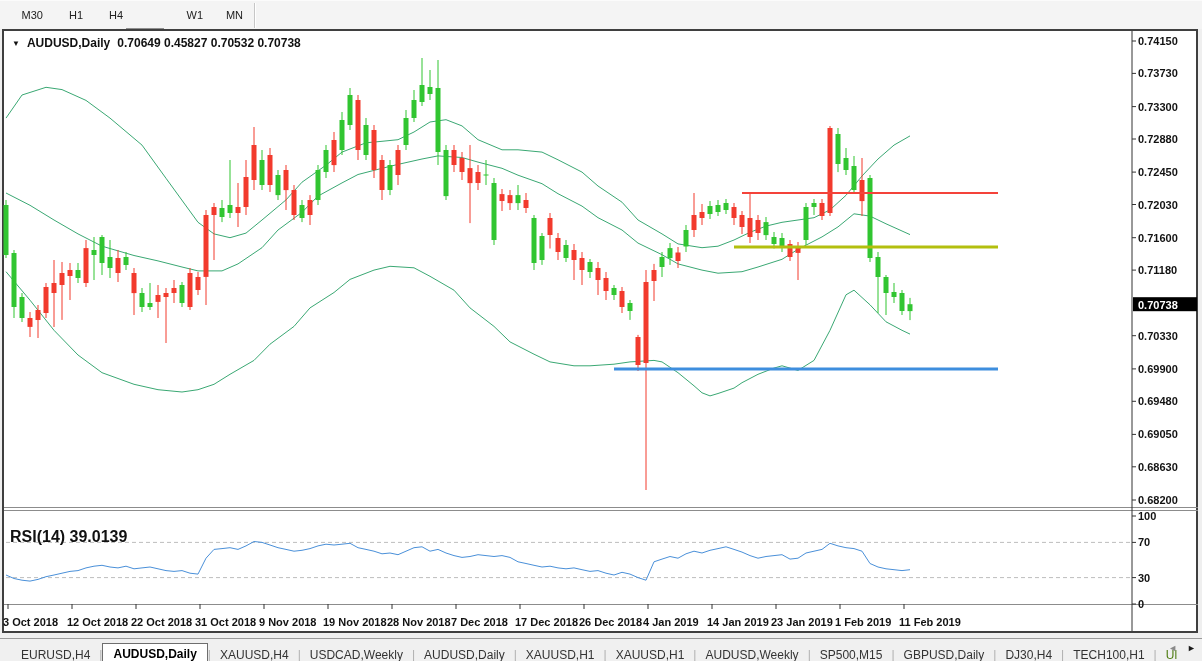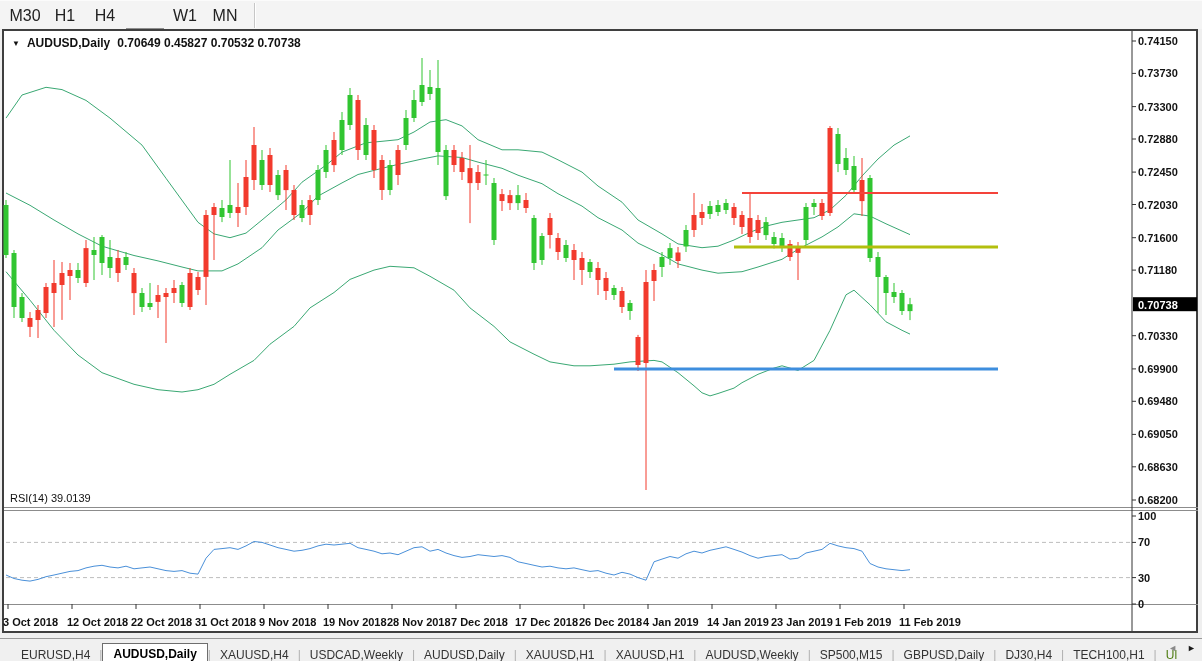--- a/index.html
+++ b/index.html
@@ -1,32 +1,32 @@
 <!DOCTYPE html>
 <html><head>
 <meta charset="utf-8">
 <style>
   html,body{margin:0;padding:0;background:#eceff1;}
   #app{position:relative;width:1202px;height:661px;background:#efefef;overflow:hidden;
        font-family:"Liberation Sans", sans-serif;}
   
   #toolbar{position:absolute;left:0;top:0;width:1202px;height:29px;background:#f4f4f4;
            border-top:1px solid #fbfbfb;display:flex;align-items:center;padding-left:6px;box-sizing:border-box;}
-  .tf-btn{min-width:36px;height:21px;line-height:21px;text-align:center;font-size:16px;color:#222;
+  .tf-btn{min-width:36px;height:21px;line-height:21px;text-align:right;font-size:11px;color:#222;
           margin-right:2px;border:1px solid transparent;cursor:default;}
   .tf-btn.active{border:1px solid #8f8f8f;background:#fbfbfb;margin-top:48px;}
   .tb-sep{width:1px;height:25px;background:#c6c6c6;margin-left:8px;border-right:1px solid #ffffff;}
   
   #chart-window{position:absolute;left:2px;top:29px;width:1196px;height:604px;background:#ffffff;
                 border:2px solid #3f3f3f;box-sizing:border-box;}
   #chart-svg{position:absolute;left:0;top:0;pointer-events:none;}
   #ohlc-header{position:absolute;left:12px;top:36px;font-size:12px;font-weight:700;color:#111;
                display:flex;align-items:center;gap:7px;}
   #ohlc-header .tri{font-size:8px;color:#111;}
-  #rsi-header{position:absolute;left:10px;top:492px;font-size:11px;font-weight:400;color:#111;}
+  #rsi-header{position:absolute;left:10px;top:528px;font-size:16px;font-weight:700;color:#111;}
   .hotspot{position:absolute;background:transparent;}
   
   #tabbar{position:absolute;left:0;top:638px;width:1202px;height:33px;background:#f0f0f0;
           border-top:1px solid #9a9a9a;display:flex;align-items:center;padding-left:12px;box-sizing:border-box;}
   .tab{font-size:12px;color:#333;padding:2px 9px;white-space:nowrap;cursor:default;}
   .tab.selected{background:#ffffff;border:1px solid #6e6e6e;border-bottom:1px solid #ffffff;
                 font-weight:700;color:#000;margin-top:-2px;padding:3px 10px 4px 10px;}
   .tab.clipped{max-width:20px;overflow:hidden;padding-right:0;color:#4d7c0f;}
   .tab-sep{color:#b0b0b0;font-size:12px;}
   #tab-scrollers{position:absolute;right:6px;top:643px;display:flex;gap:10px;align-items:center;}

